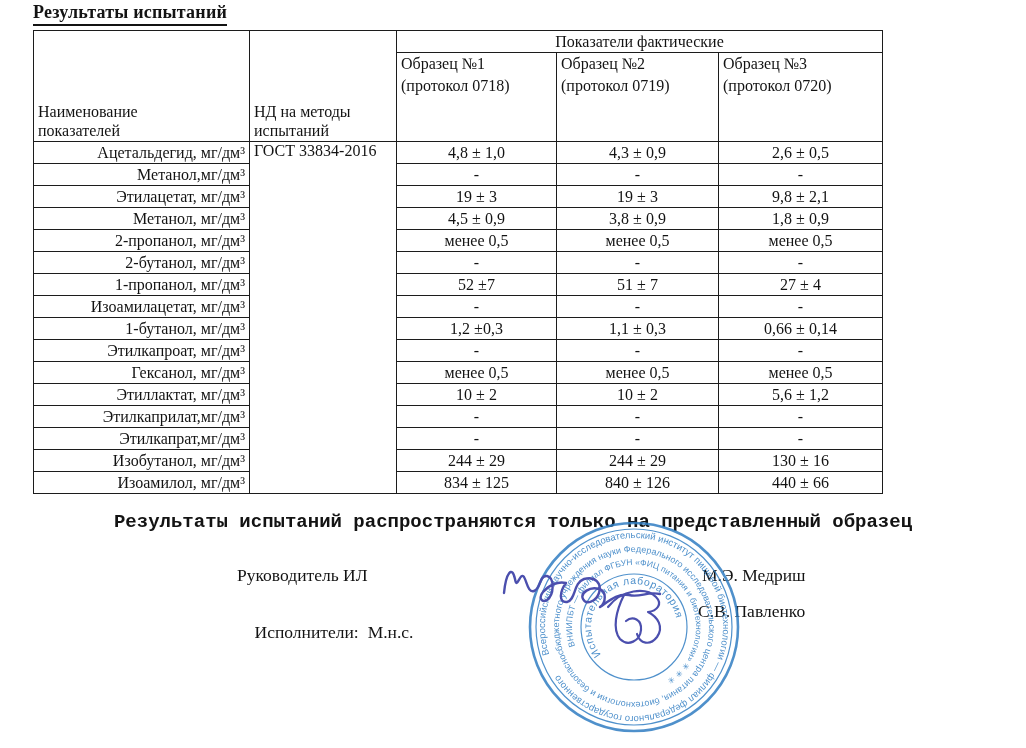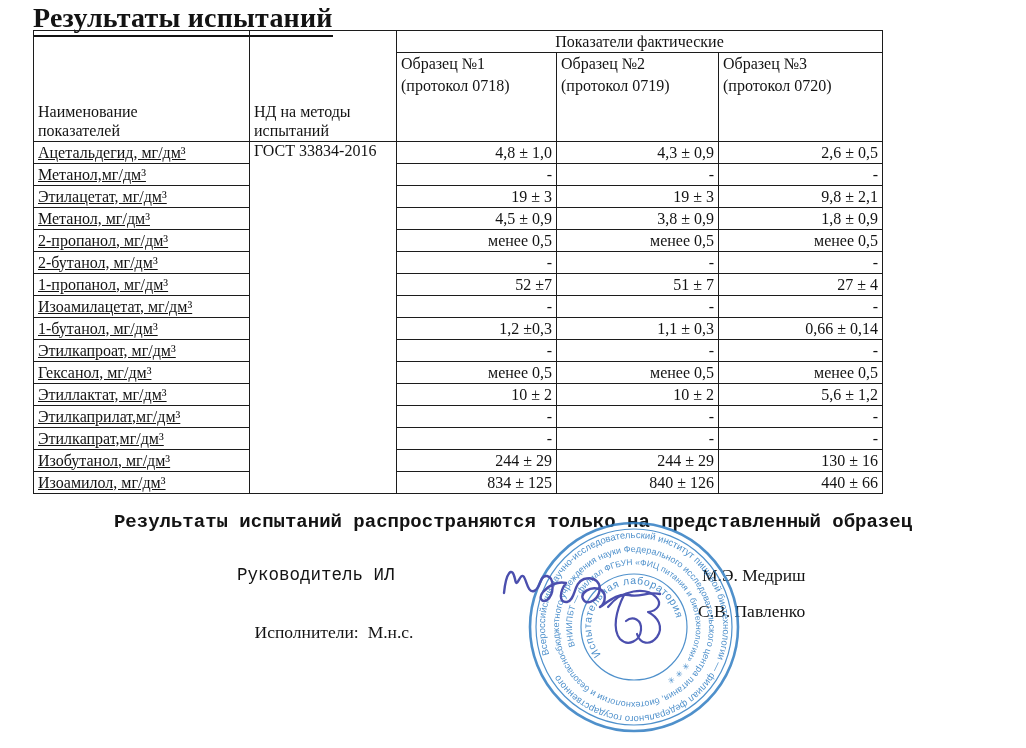--- a/index.html
+++ b/index.html
@@ -2,46 +2,46 @@
 <html><head>
 <meta charset="utf-8">
 <style>
   html,body { margin:0; padding:0; background:#ffffff; }
   .page {
     position:relative; width:1026px; height:748px; background:#ffffff;
     font-family:"Liberation Serif", serif; color:#131313; overflow:hidden;
   }
   .doc-title {
     position:absolute; left:33px; top:2px;
-    font-size:28px; font-weight:bold; letter-spacing:.2px;
+    font-size:18px; font-weight:bold; letter-spacing:.2px;
     border-bottom:2.5px solid #131313; padding-bottom:1px;
   }
   table.results {
     position:absolute; left:33px; top:30px; width:849px;
     border-collapse:collapse; table-layout:fixed;
   }
   table.results th, table.results td {
     border:1.6px solid #1c1c1c; font-weight:normal;
     font-size:16px; padding:0 4px; overflow:hidden;
   }
   th.h-name, th.h-nd { vertical-align:bottom; text-align:left; padding-bottom:2px; }
   th.h-name span { display:inline-block; width:150px; line-height:1.18; }
   th.h-nd span { display:inline-block; width:120px; line-height:1.18; }
   th.h-group { height:21px; text-align:center; }
   th.h-sample { height:88px; vertical-align:top; text-align:left; line-height:1.35; padding-top:1px;margin-left:36px; }
   th.h-sample .l { display:block; }
-  td.c-name { text-align:left; height:21px; white-space:nowrap;text-decoration:underline; }
+  td.c-name { text-align:right; height:21px; white-space:nowrap; }
   td.c-nd { vertical-align:top; text-align:left; white-space:nowrap; }
-  td.c-val { text-align:right; }
+  td.c-val { text-align:center; }
   .note {
     position:absolute; left:63px; top:511px; width:900px;
     text-align:center; font-weight:bold; font-size:19px;font-family:Liberation Mono, monospace;
   }
   .sig-label, .sig-name { position:absolute; font-size:17.5px; white-space:pre; }
-  .lbl-head { left:237px; top:565px;font-family:Liberation Mono, monospace; }
+  .lbl-head { left:237px; top:565px; }
   .lbl-exec { left:237px; top:601px; }
   .lbl-exec .role { margin-left:9px; }
   .name-head { left:702px; top:565px; }
   .name-exec { left:698px; top:601px; }
   .stamp-svg { position:absolute; left:521px; top:514px; opacity:.84; }
   .sig-svg { position:absolute; }
   .sig1 { left:498px; top:549px; }
   .sig2 { left:594px; top:577px; }
 </style>
 </head>

